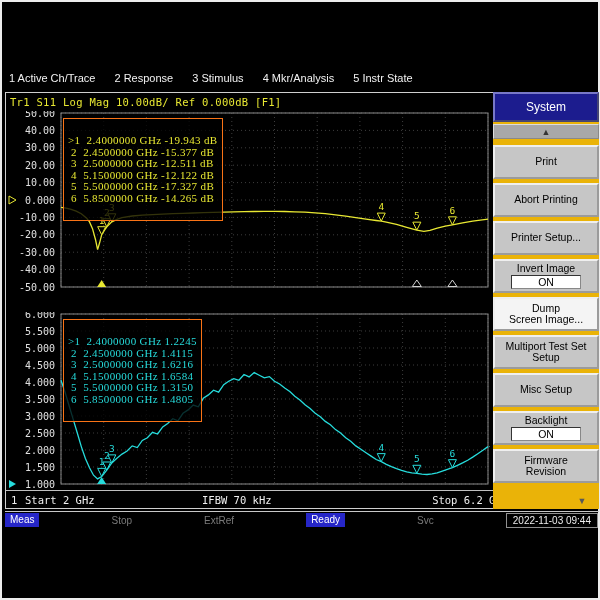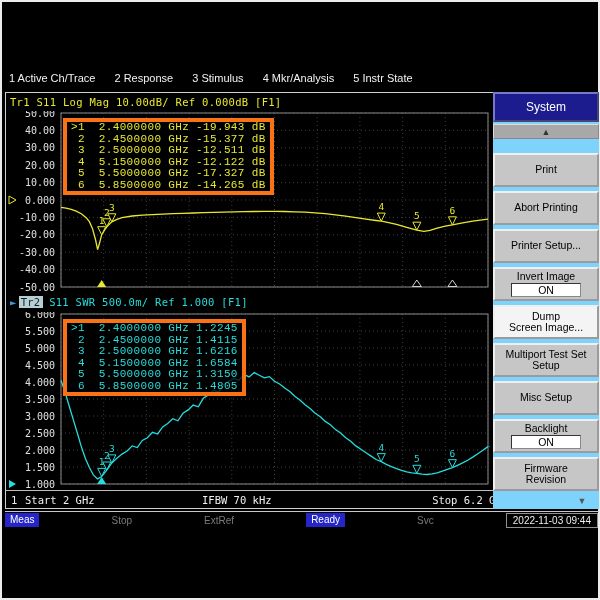--- a/index.html
+++ b/index.html
@@ -14,35 +14,35 @@
   .trace-header{position:absolute;left:4px;font-family:"DejaVu Sans Mono",monospace;font-size:10.5px;letter-spacing:.3px;white-space:pre}
   .tr1{top:3px;color:#e8e832}
   .tr2{top:203px;color:#26dcdc}
   .tr2 .ptr{color:#3f9ae0;margin-right:2px}
   .tr2 .tr-label{background:#b9cdd2;color:#04262c;padding:0 2px}
 
   .plot-svg{position:absolute;left:0}
   #svg1{top:18px}
   #svg2{top:219px}
 
-  .mtable{position:absolute;font-family:Liberation Mono, monospace;font-size:11px;line-height:11.5px;letter-spacing:.35px;background:rgba(0,0,0,.78);border:4px solid #f97316;padding:0 4px;white-space:pre}
+  .mtable{position:absolute;font-family:Liberation Serif, serif;font-size:11px;line-height:11.5px;letter-spacing:.35px;background:rgba(0,0,0,.78);border:1px solid #f97316;padding:16px 4px;white-space:pre}
   #mtable1{left:57px;top:25px;color:#e8e832}
   #mtable2{left:57px;top:226px;color:#26dcdc}
 
   .stim-bar{position:absolute;left:0;right:0;top:397px;height:19px;border-top:1px solid #c0c0c0;font-family:"DejaVu Sans Mono",monospace;font-size:10.5px;color:#f0f0f0}
   .stim-bar .chan{position:absolute;left:5px;top:3px}
   .stim-bar .start{position:absolute;left:19px;top:3px}
   .stim-bar .ifbw{position:absolute;left:196px;top:3px}
   .stim-bar .stop{position:absolute;right:42px;top:3px}
   .cor-badge{position:absolute;right:5px;top:2px;background:#2233cc;color:#fff;padding:0 4px;font-size:14px;line-height:14px}
 
-  .softkeys{position:absolute;left:491px;top:90px;width:106px;height:417px;background:#7dd3fc}
+  .softkeys{position:absolute;left:491px;top:90px;width:106px;height:417px;background:#eab308}
   .sk-title{height:30px;background:#1c1c8e;border:2px outset #7878c8;color:#fff;display:flex;align-items:center;justify-content:center;font-size:12px}
   .sk-up{height:15px;margin-top:2px;background:#a8a8a8;border:1px outset #ddd;color:#333;display:flex;align-items:center;justify-content:center;font-size:9px}
-  #softkey-list{margin-top:14px}
+  #softkey-list{margin-top:6px}
   .softkey{height:34px;margin-bottom:4px;background:#c6c6c6;border:2px outset #efefef;color:#000;display:flex;flex-direction:column;align-items:center;justify-content:center;font-size:10.5px;line-height:11.5px;text-align:center;cursor:pointer}
   .softkey.selected{background:#f4f4f4}
   .skstate{background:#fff;border:1px inset #888;padding:0 26px;font-size:10.5px;line-height:12px;margin-top:1px}
   .sk-down{position:absolute;right:4px;bottom:2px;width:26px;height:13px;color:#585858;font-size:9px;display:flex;align-items:center;justify-content:center}
 
   .bottom-bar{position:absolute;left:3px;top:509px;width:594px;height:17px;border-top:1px solid #c8c8c8;display:flex;justify-content:space-between;align-items:center;gap:6px;font-size:10px;padding-right:1px;color:#ddd}
   .badge-blue{background:#2626c8;color:#fff;padding:0 5px;line-height:14px}
   .dim{color:#7a7a7a}
   .datetime{border:1px solid #909090;color:#ececec;padding:0 6px;line-height:13px;background:#000}
 </style>
@@ -111,21 +111,20 @@
         <path d="M410.8333333333333 119.14898000000001 L406.8333333333333 111.14898000000001 L414.8333333333333 111.14898000000001 Z" fill="#000" stroke="#e8e832"></path>
         <text x="410.8333333333333" y="108.14898000000001" fill="#e8e832" text-anchor="middle" font-size="9.5" font-family="&quot;DejaVu Sans Mono&quot;, monospace">5</text>
         <path d="M446.41666666666663 113.82110000000002 L442.41666666666663 105.82110000000002 L450.41666666666663 105.82110000000002 Z" fill="#000" stroke="#e8e832"></path>
         <text x="446.41666666666663" y="102.82110000000002" fill="#e8e832" text-anchor="middle" font-size="9.5" font-family="&quot;DejaVu Sans Mono&quot;, monospace">6</text>
         <path d="M95.66666666666666 169 L91.16666666666666 176 L100.16666666666666 176 Z" fill="#e8e832"></path>
         <path d="M410.8333333333333 169 L406.3333333333333 175.5 L415.3333333333333 175.5 Z" fill="none" stroke="#d0d0d0"></path>
         <path d="M446.41666666666663 169 L441.91666666666663 175.5 L450.91666666666663 175.5 Z" fill="none" stroke="#d0d0d0"></path>
       </svg>
     <div class="mtable" id="mtable1"><div>&gt;1  2.4000000 GHz -19.943 dB</div><div> 2  2.4500000 GHz -15.377 dB</div><div> 3  2.5000000 GHz -12.511 dB</div><div> 4  5.1500000 GHz -12.122 dB</div><div> 5  5.5000000 GHz -17.327 dB</div><div> 6  5.8500000 GHz -14.265 dB</div></div>
 
-    <div class="trace-header tr2"><span class="ptr">►</span><span class="tr-label">Tr2</span> <span>S11 SWR 500.0m/ Ref 1.000 [F1]</span></div>
 
     <svg id="svg2" class="plot-svg" width="484" height="176">
         <line x1="55" y1="2" x2="55" y2="172" stroke="#3d3d3d" stroke-dasharray="1 3"></line>
         <line x1="55" y1="2" x2="482" y2="2" stroke="#3d3d3d" stroke-dasharray="1 3"></line>
         <line x1="97.7" y1="2" x2="97.7" y2="172" stroke="#3d3d3d" stroke-dasharray="1 3"></line>
         <line x1="55" y1="19" x2="482" y2="19" stroke="#3d3d3d" stroke-dasharray="1 3"></line>
         <line x1="140.4" y1="2" x2="140.4" y2="172" stroke="#3d3d3d" stroke-dasharray="1 3"></line>
         <line x1="55" y1="36" x2="482" y2="36" stroke="#3d3d3d" stroke-dasharray="1 3"></line>
         <line x1="183.1" y1="2" x2="183.1" y2="172" stroke="#3d3d3d" stroke-dasharray="1 3"></line>
         <line x1="55" y1="53" x2="482" y2="53" stroke="#3d3d3d" stroke-dasharray="1 3"></line>

